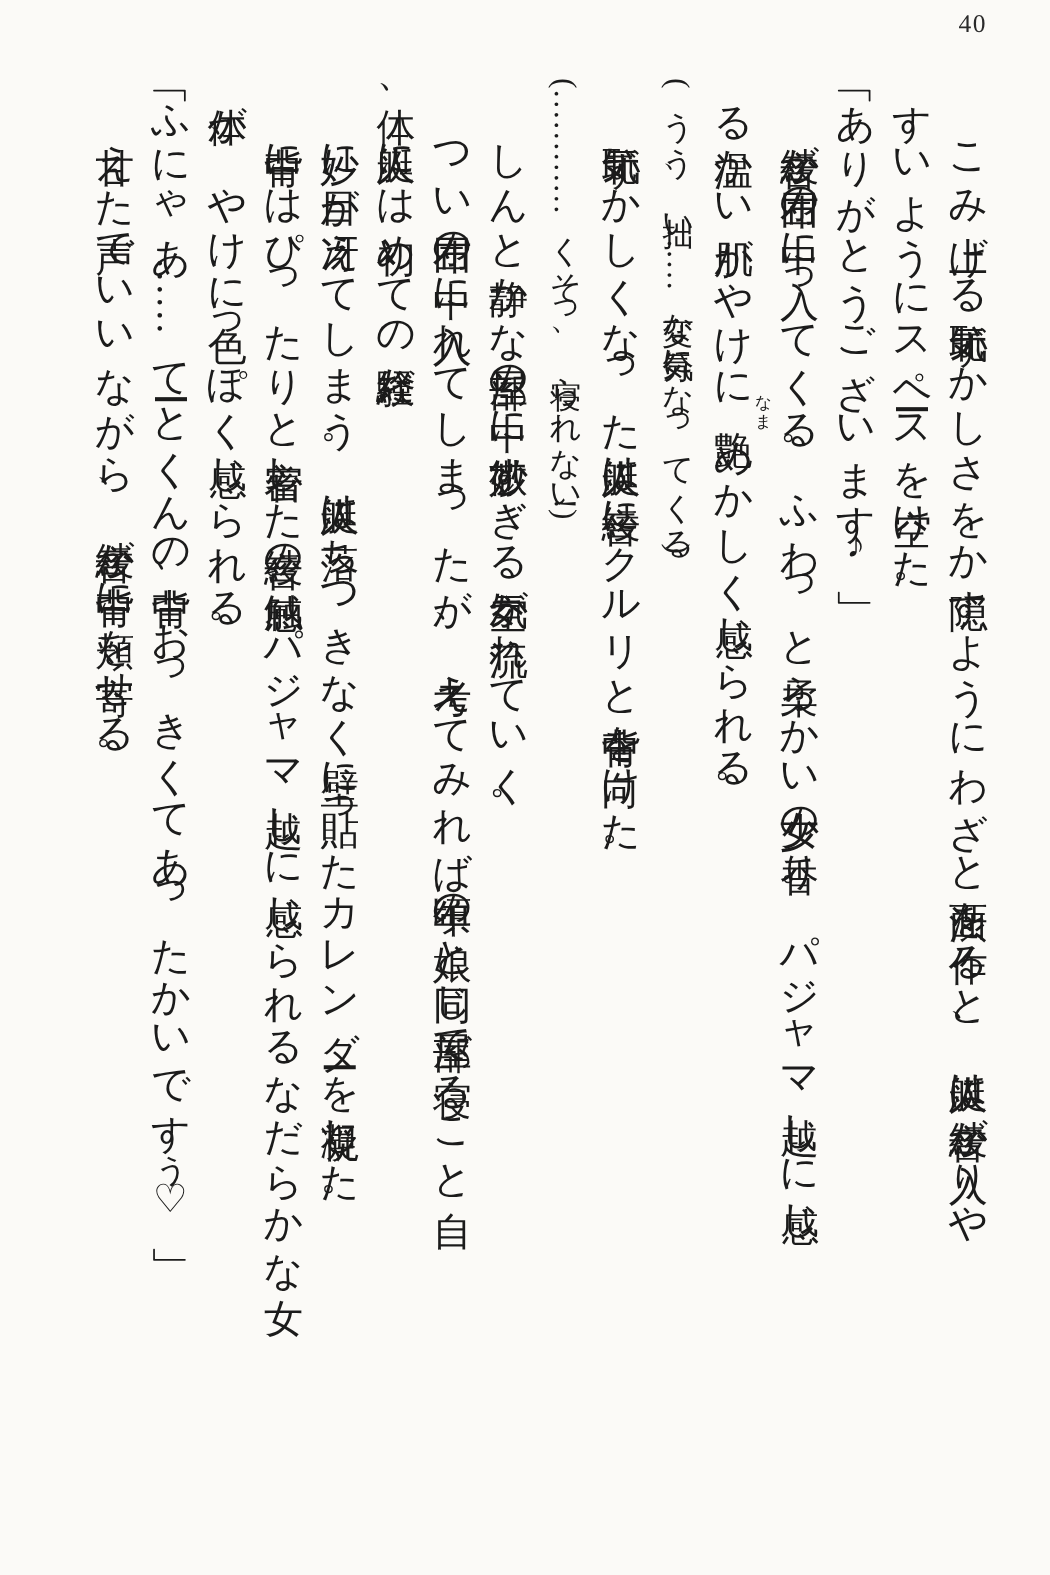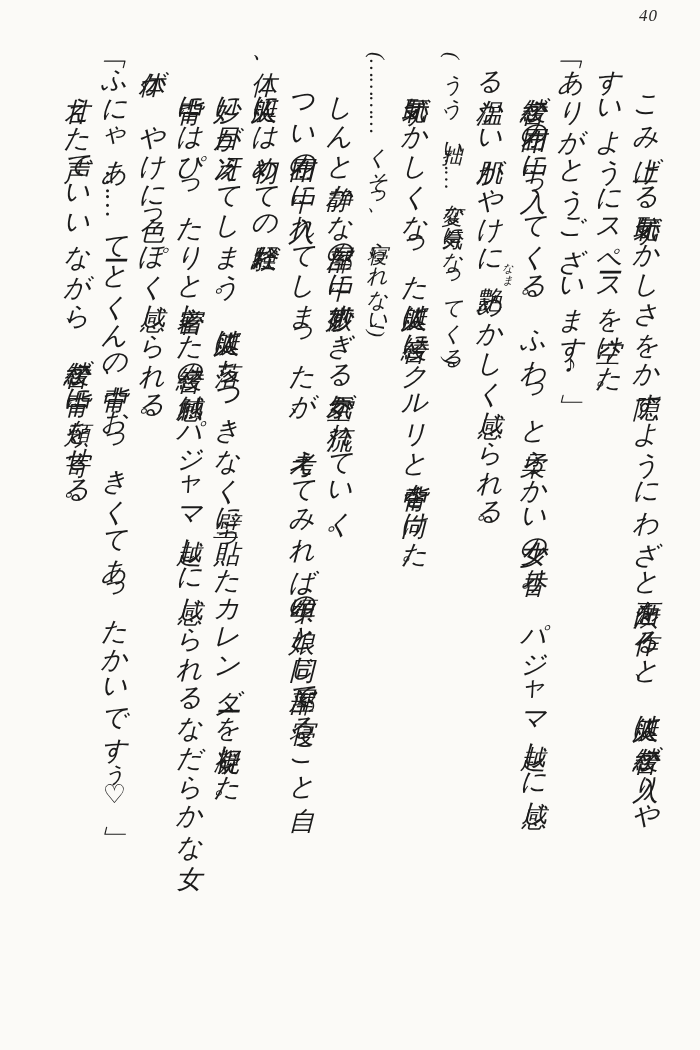--- a/index.html
+++ b/index.html
@@ -14,21 +14,20 @@
     background:var(--paper);
     font-family:"Liberation Serif","DejaVu Serif",serif;
     color:var(--ink);
   }
   .page{
     position:relative;
     width:700px;
     height:964px;
     overflow:hidden;
     background:var(--paper);
-    font-style:italic;
   }
   .page-number{
     position:absolute;
     top:6px;
     right:42px;
     font-size:17px;
     letter-spacing:1px;
     color:#2a2a2a;
   }
   .text-area{

